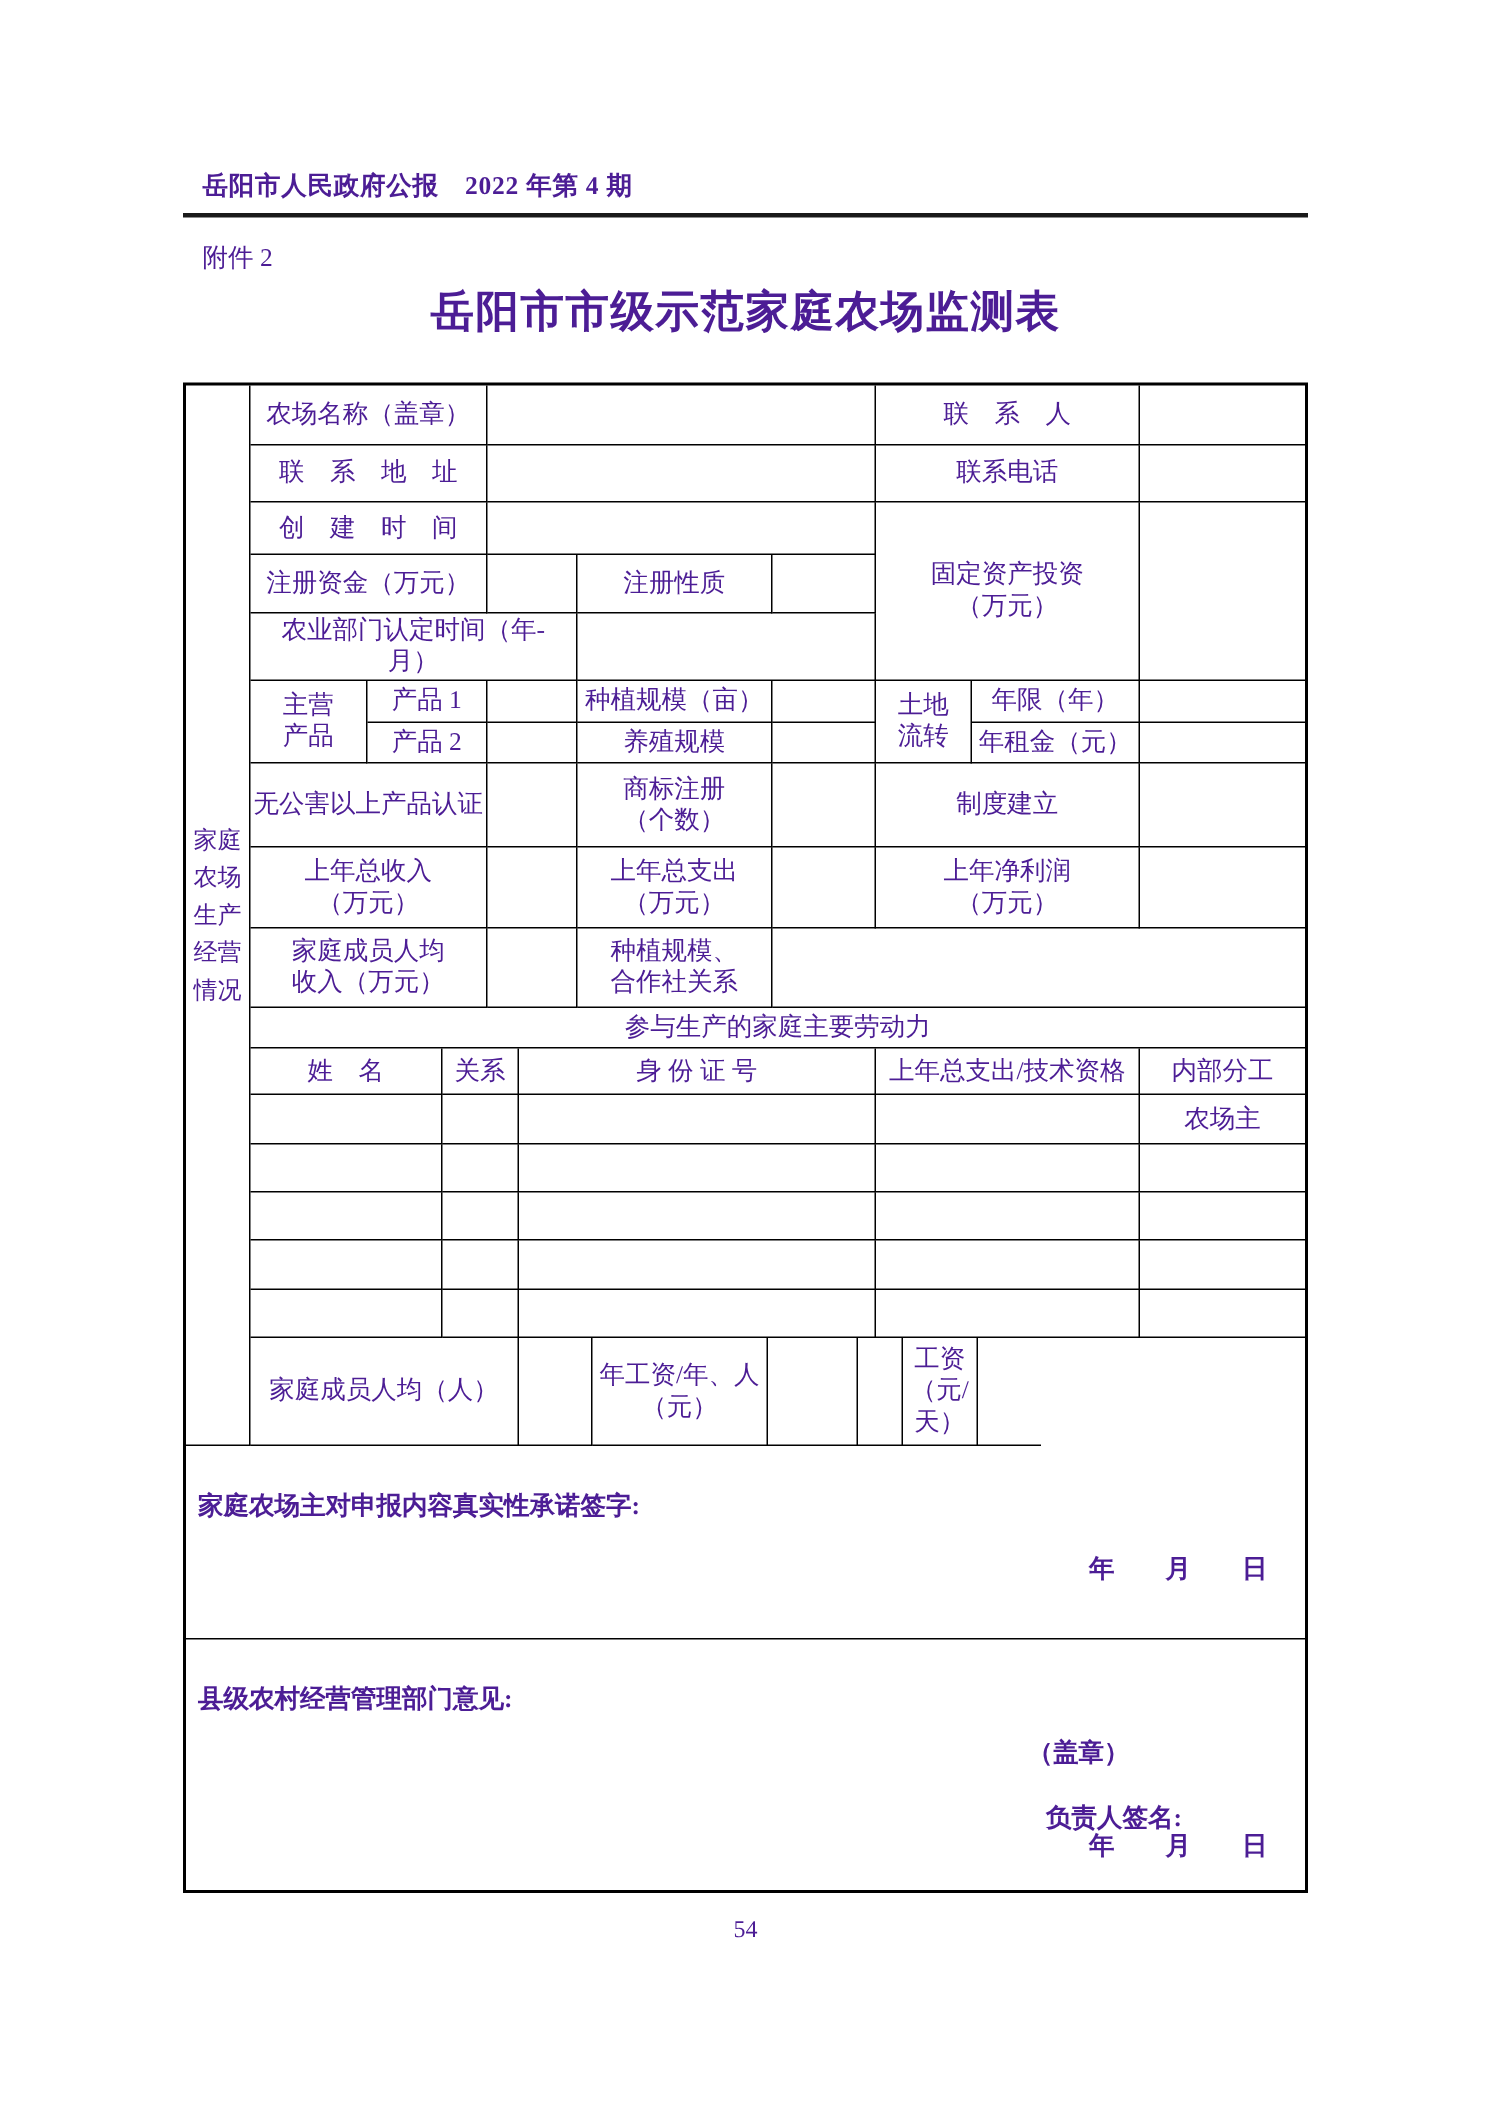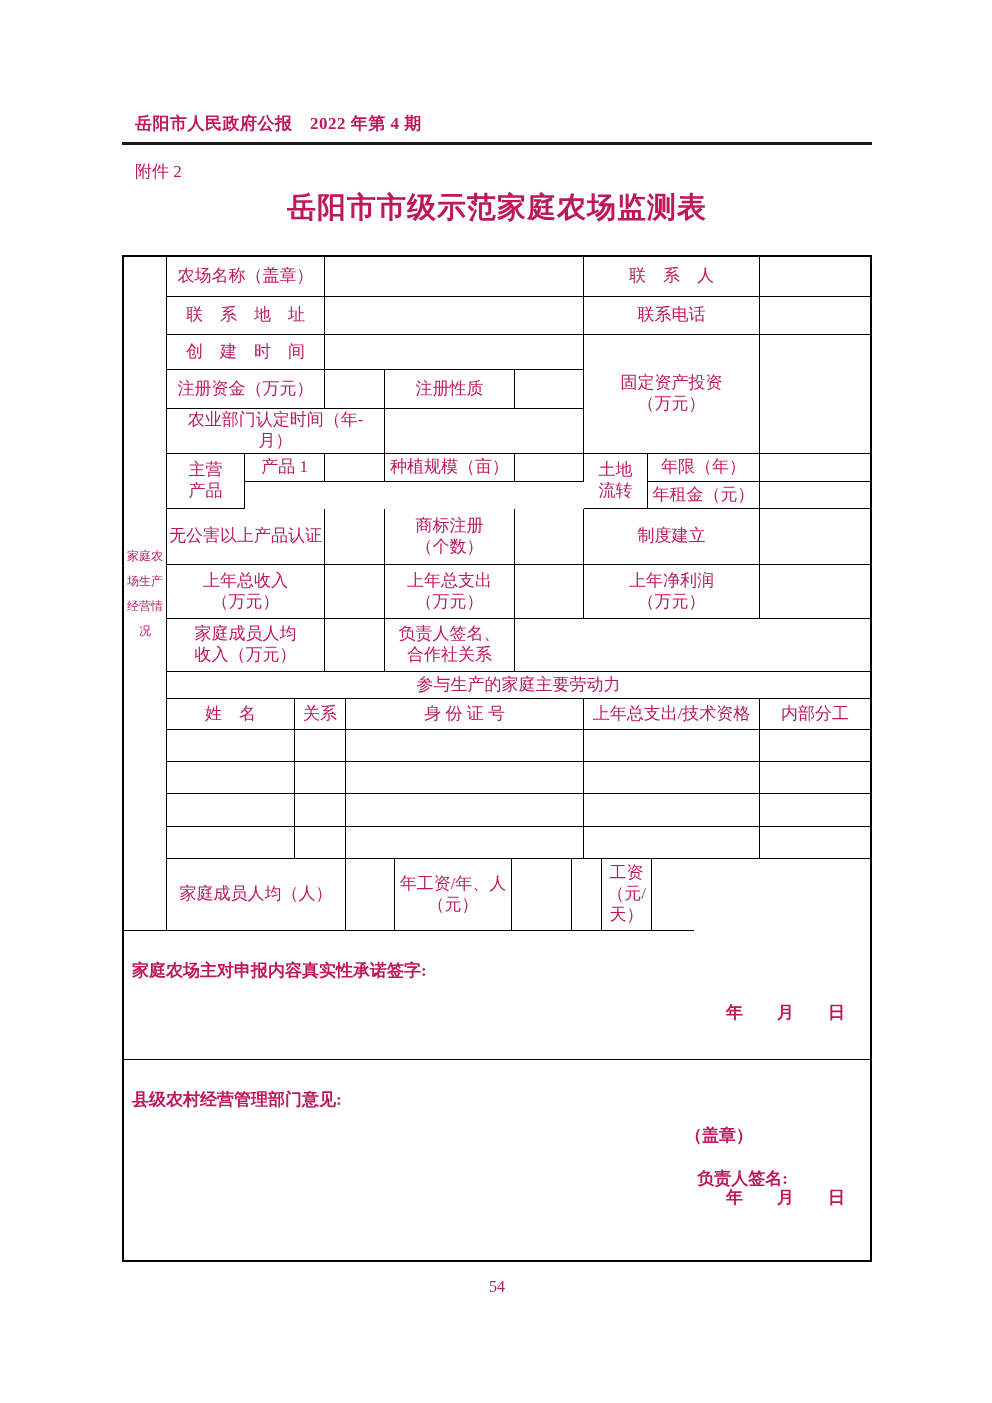--- a/index.html
+++ b/index.html
@@ -1,37 +1,37 @@
 <!DOCTYPE html>
 <html><head>
 <meta charset="utf-8">
 <style>
   html,body { margin:0; padding:0; background:#e8e8e8; }
   .page {
     position:relative; width:992px; height:1403px; margin:0 auto;
-    background:#fff; color:#be185d;
+    background:#fff; color:#4c1d95;
     font-family:"Liberation Serif","DejaVu Serif",serif;
   }
   .masthead { position:absolute; top:112px; left:135px; font-size:17px; font-weight:bold; letter-spacing:0.5px; }
   .rule { position:absolute; top:142px; left:122px; width:750px; height:3px; background:#1a1a1a; }
   .attachment { position:absolute; top:160px; left:135px; font-size:17px; }
   .doc-title { position:absolute; top:188px; left:122px; width:750px; text-align:center; font-size:29px; font-weight:bold; letter-spacing:1px; }
   .pagenum { position:absolute; top:1278px; left:122px; width:750px; text-align:center; font-size:16px; }
 
   .formtable { position:absolute; top:255px; left:122px; width:750px; height:1007px; border:2px solid #000; box-sizing:border-box; background:#fff; }
   .fr { display:flex; }
   .col { display:flex; flex-direction:column; }
   .c {
     box-sizing:border-box; border-right:1px solid #000; border-bottom:1px solid #000;
     display:flex; align-items:center; justify-content:center;
     text-align:center; font-size:17px; line-height:1.22; white-space:pre-line; overflow:hidden;
   }
   .lc { border-right:none; }
   .vcol { width:43px; }
-  .vtext { width:36px; word-break:break-all; font-size:12px; line-height:25px; text-align:center; }
+  .vtext { width:36px; word-break:break-all; font-size:16px; line-height:25px; text-align:center; }
   .rows { width:703px; }
 
   .w49{width:49px}.w50{width:50px}.w51{width:51px}.w60{width:60px}.w64{width:64px}
   .w69{width:69px}.w78{width:78px}.w80{width:80px}.w110{width:110px}.w112{width:112px}
   .w117{width:117px}.w128{width:128px}.w130{width:130px}.w158{width:158px}.w176{width:176px}
   .w179{width:179px}.w199{width:199px}.w218{width:218px}.w222{width:222px}.w238{width:238px}
   .w259{width:259px}.w339{width:339px}.w355{width:355px}.w417{width:417px}.w703{width:703px}
   .h27{height:27px}.h28{height:28px}.h31{height:31px}.h32{height:32px}.h33{height:33px}
   .h35{height:35px}.h38{height:38px}.h39{height:39px}.h40{height:40px}.h45{height:45px}
   .h53{height:53px}.h54{height:54px}.h55{height:55px}.h56{height:56px}.h72{height:72px}
@@ -106,20 +106,26 @@
         <div class="fr">
           <div class="c w78 h55">主营
 产品</div>
           <div class="col w339">
             <div class="fr">
               <div class="c w80 h28">产品 1</div>
               <div class="c w60 h28"></div>
               <div class="c w130 h28">种植规模（亩）</div>
               <div class="c w69 h28"></div>
             </div>
+            <div class="fr">
+              <div class="c w80 h27">产品 2</div>
+              <div class="c w60 h27"></div>
+              <div class="c w130 h27">养殖规模</div>
+              <div class="c w69 h27"></div>
+            </div>
           </div>
           <div class="c w64 h55">土地
 流转</div>
           <div class="col w222">
             <div class="fr">
               <div class="c w112 h28">年限（年）</div>
               <div class="c w110 h28 lc"></div>
             </div>
             <div class="fr">
               <div class="c w112 h27">年租金（元）</div>
@@ -147,37 +153,44 @@
           <div class="c w69 h54"></div>
           <div class="c w176 h54">上年净利润
 （万元）</div>
           <div class="c w110 h54 lc"></div>
         </div>
 
         <div class="fr">
           <div class="c w158 h53">家庭成员人均
 收入（万元）</div>
           <div class="c w60 h53"></div>
-          <div class="c w130 h53">负责人签名、
+          <div class="c w130 h53">种植规模、
 合作社关系</div>
           <div class="c w355 h53 lc"></div>
         </div>
 
         <div class="fr">
           <div class="c w703 h27 lc">参与生产的家庭主要劳动力</div>
         </div>
 
         <div class="fr">
           <div class="c w128 h31">姓　名</div>
           <div class="c w51 h31">关系</div>
           <div class="c w238 h31">身 份 证 号</div>
           <div class="c w176 h31">上年总支出/技术资格</div>
           <div class="c w110 h31 lc">内部分工</div>
         </div>
 
+        <div class="fr">
+          <div class="c w128 h33"></div>
+          <div class="c w51 h33"></div>
+          <div class="c w238 h33"></div>
+          <div class="c w176 h33"></div>
+          <div class="c w110 h33 lc">农场主</div>
+        </div>
         <div class="fr">
           <div class="c w128 h32"></div>
           <div class="c w51 h32"></div>
           <div class="c w238 h32"></div>
           <div class="c w176 h32"></div>
           <div class="c w110 h32 lc"></div>
         </div>
         <div class="fr">
           <div class="c w128 h32"></div>
           <div class="c w51 h32"></div>

